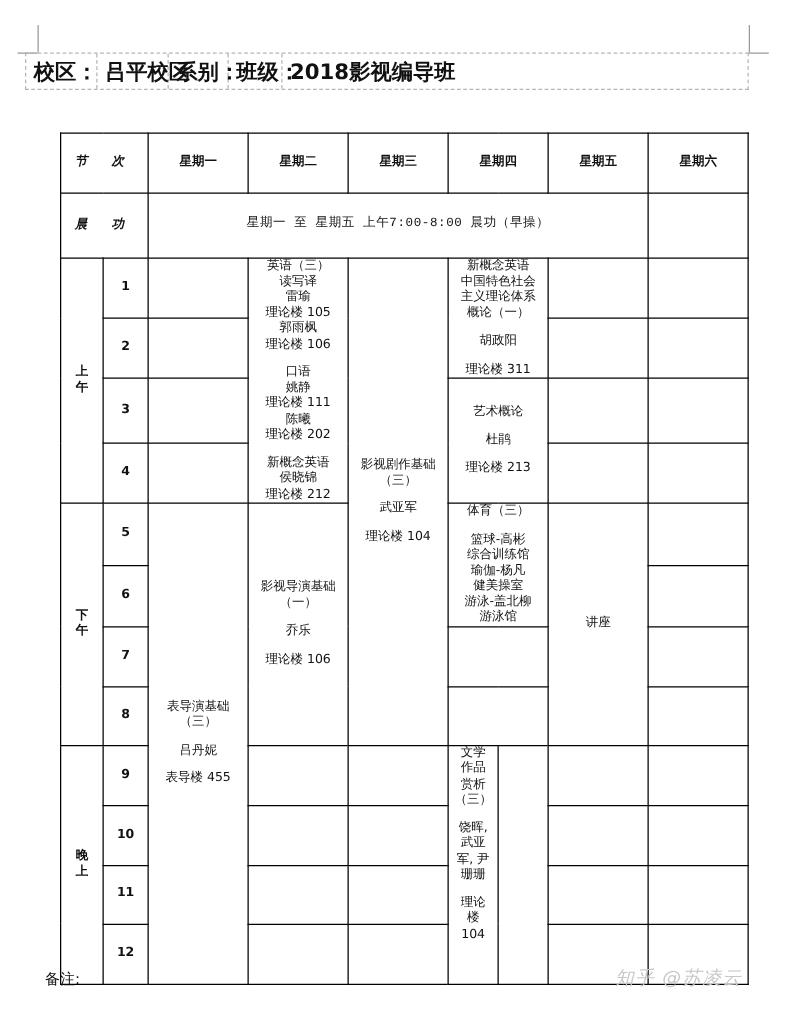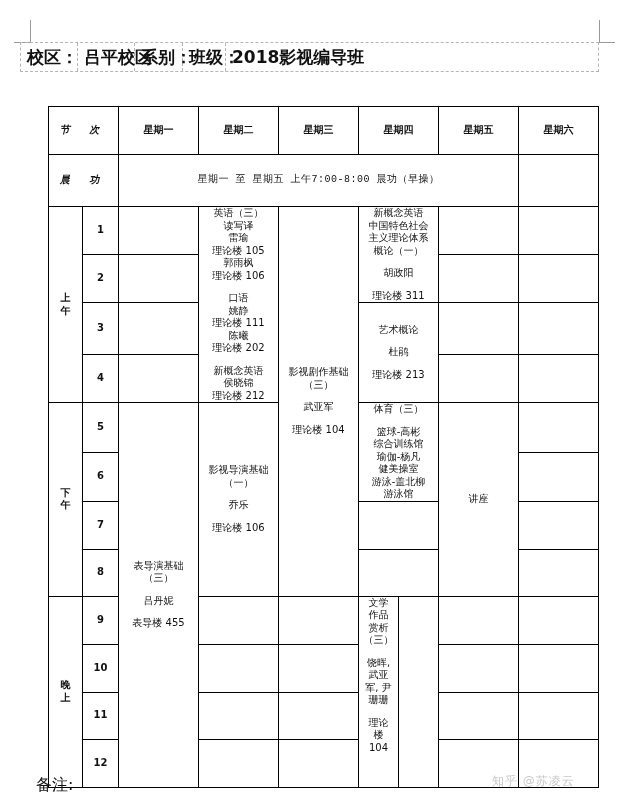--- a/index.html
+++ b/index.html
@@ -21,22 +21,22 @@
   table.tt td { border:1.5px solid #000; text-align:center; vertical-align:middle;
                 padding:0; font-size:10px; line-height:12.5px; overflow:hidden; }
   .hdr { font-weight:bold; font-size:11.5px; }
   .hdr-big { font-weight:bold; font-size:13px; letter-spacing:8px;font-style:italic; }
   .per { font-weight:bold; font-size:12px; }
   .seg { font-weight:bold; font-size:13px; line-height:54px; }
   .morning { font-size:12px; letter-spacing:0.5px;font-family:Liberation Mono, monospace; }
   .multi span { display:block; }
   .gap { height:10px; }
 
-  .note { position:absolute; left:36px; top:775px; font-size:16px; }
-  .wm { position:absolute; left:492px; top:773px; font-size:12px; color:#c8c8c8; letter-spacing:1px; }
+  .note { position:absolute; left:36px; top:775px; font-size:12px; }
+  .wm { position:absolute; left:492px; top:773px; font-size:15px; color:#c8c8c8; letter-spacing:1px;font-style:italic; }
 </style>
 </head>
 <body>
 
 <div class="corner c-tl"></div>
 <div class="corner c-tl2"></div>
 <div class="corner c-tr"></div>
 <div class="corner c-tr2"></div>
 
 <div class="info-bar">

